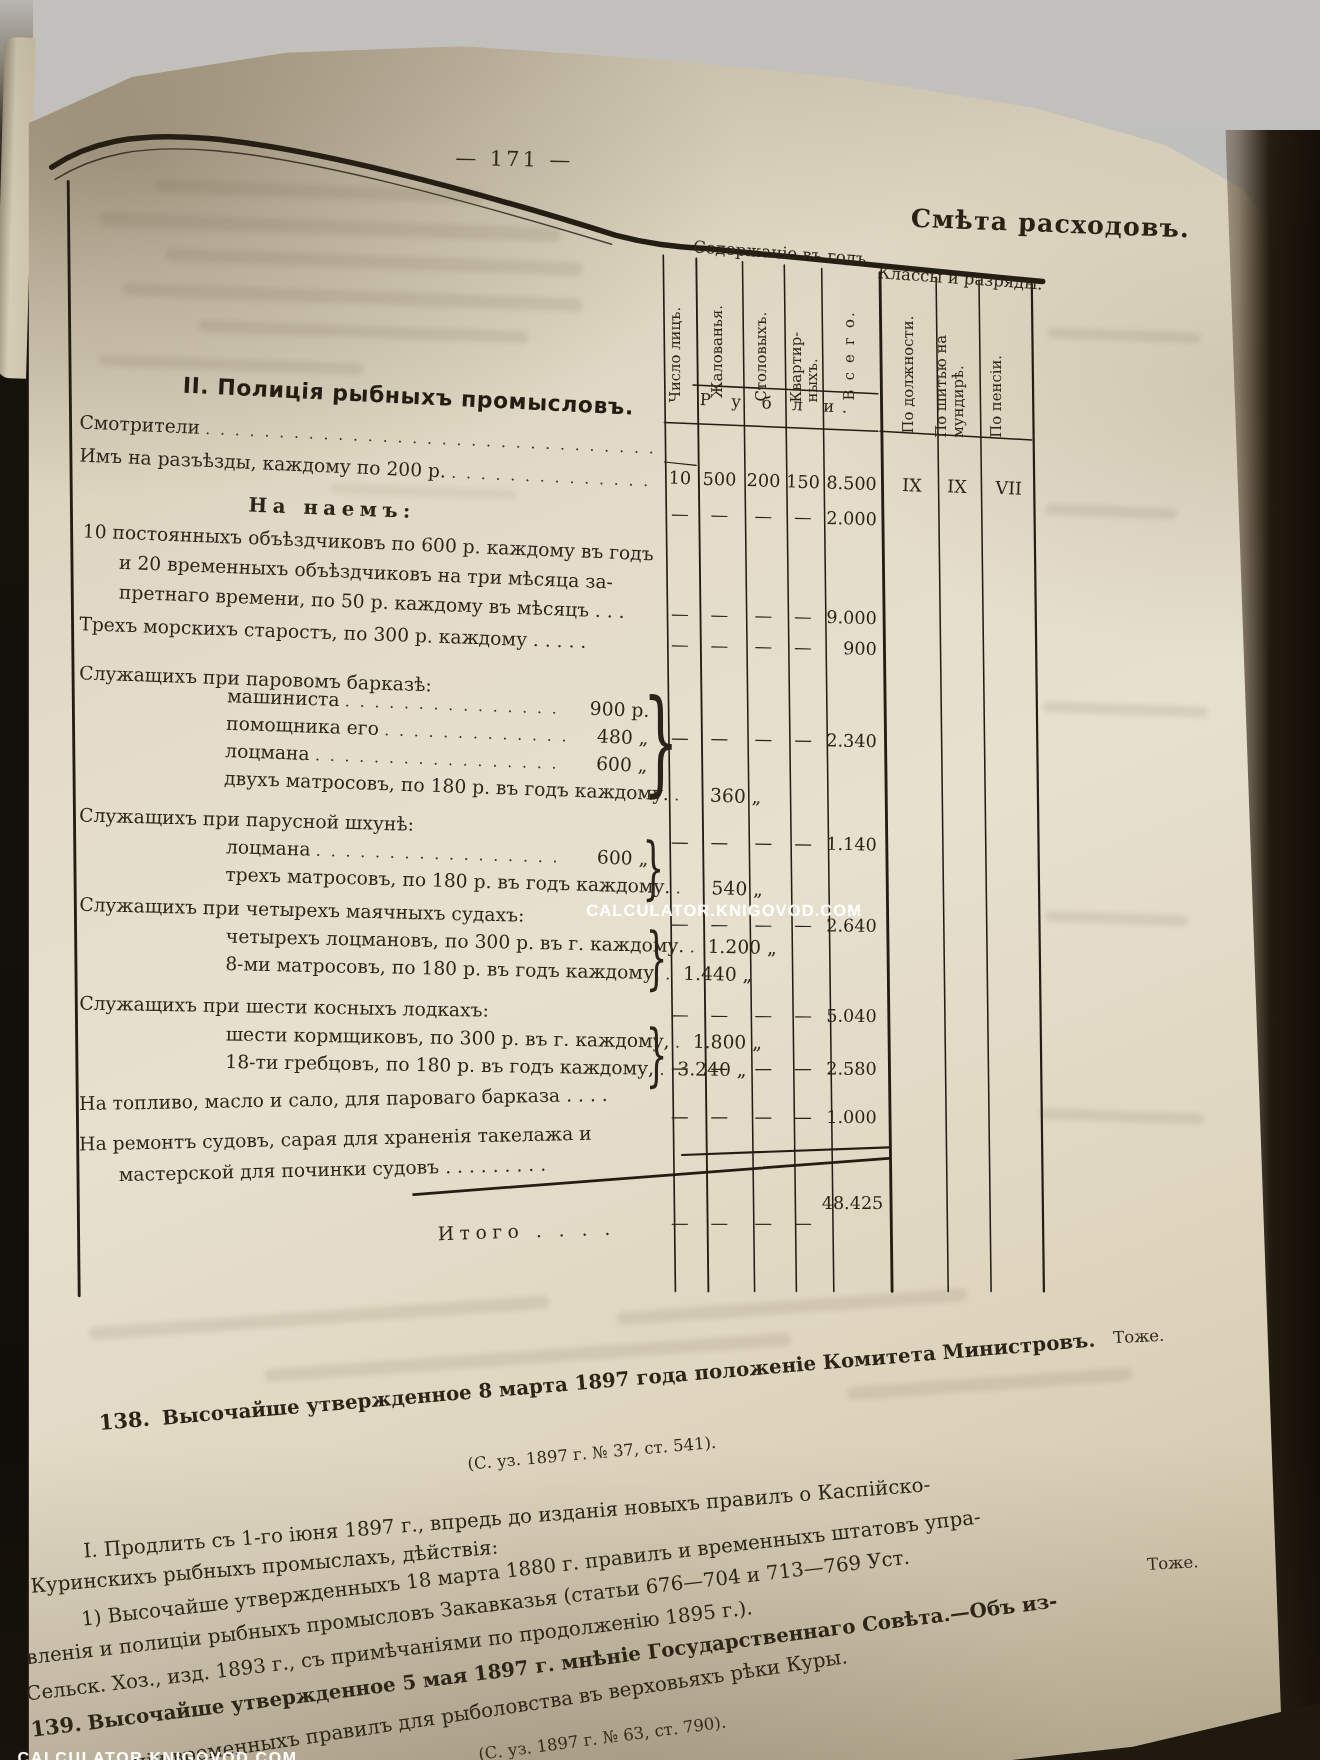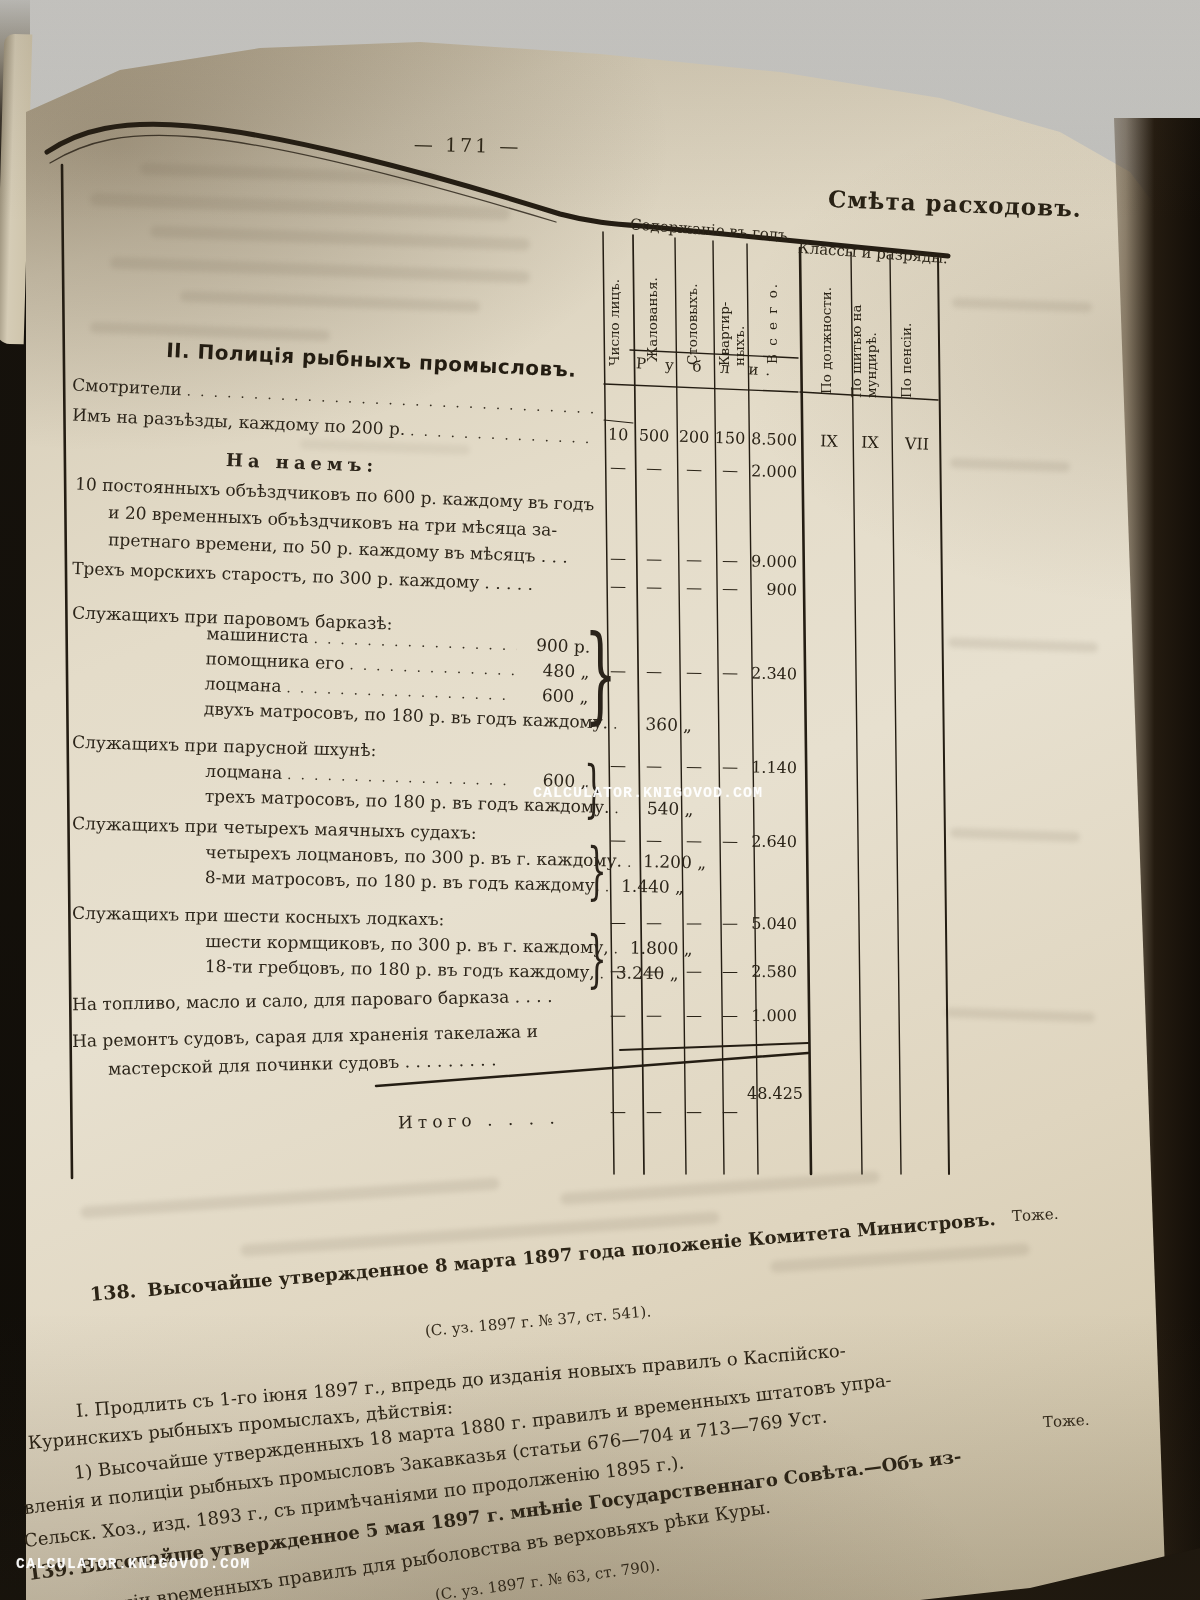--- a/index.html
+++ b/index.html
@@ -57,21 +57,21 @@
   .c4{left:110px;width:34px;} .c5{left:144px;width:50px;text-align:right;}
   .c6{left:204px;width:44px;} .c7{left:248px;width:38px;} .c8{left:286px;width:56px;}
   .hgrp{font-size:15px;color:#2b2417;}
   .vtext{position:absolute;writing-mode:vertical-rl;transform:rotate(180deg);font-size:13.5px;color:#2b2417;white-space:nowrap;}
   .rubli{font-size:15px;letter-spacing:7px;color:#2b2417;}
   .itogo{font-size:17px;letter-spacing:5px;}
   .bot{font-size:18px;color:#2c2416;}
   .bot b{font-size:19px;}
   .ref{font-size:15px;color:#32291a;}
   .margin-note{font-size:15px;color:#32291a;}
-  .wm{position:absolute;font-family:Liberation Mono, monospace;font-weight:bold;color:rgba(255,255,255,.93);letter-spacing:1px;text-shadow:0 0 1px rgba(255,255,255,.4);}
+  .wm{position:absolute;font-family:Liberation Sans, sans-serif;font-weight:bold;color:rgba(255,255,255,.93);letter-spacing:1px;text-shadow:0 0 1px rgba(255,255,255,.4);margin-top:35px;}
   svg.lines{position:absolute;left:0;top:0;}
 </style>
 </head>
 <body>
 
 <div class="abs desk"></div>
 <div class="abs left-dark"></div>
 <div class="abs prev-page"></div>
 <div class="abs page"></div>
 

